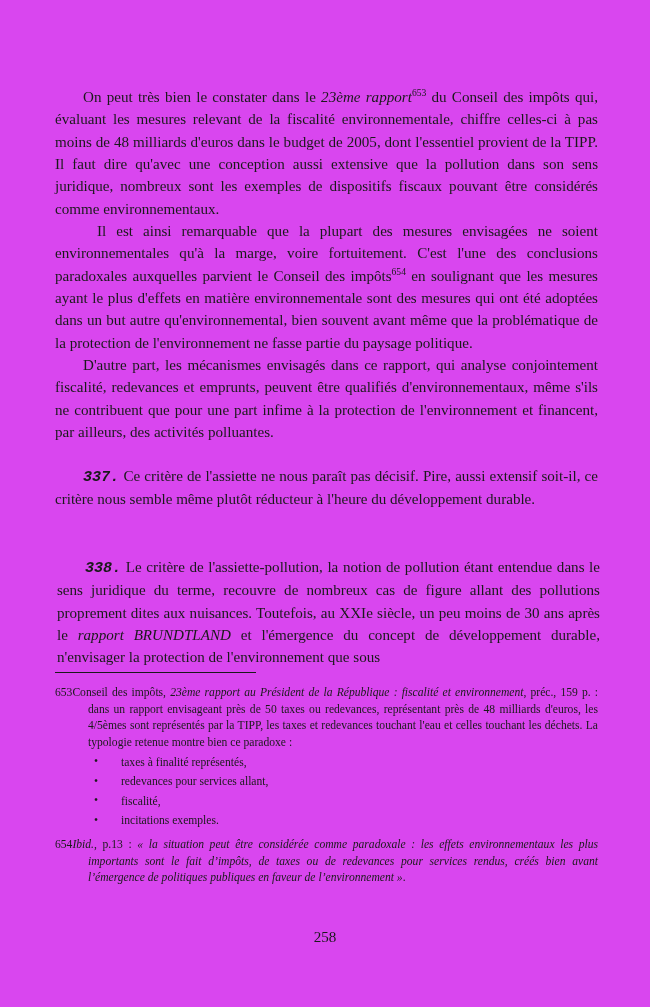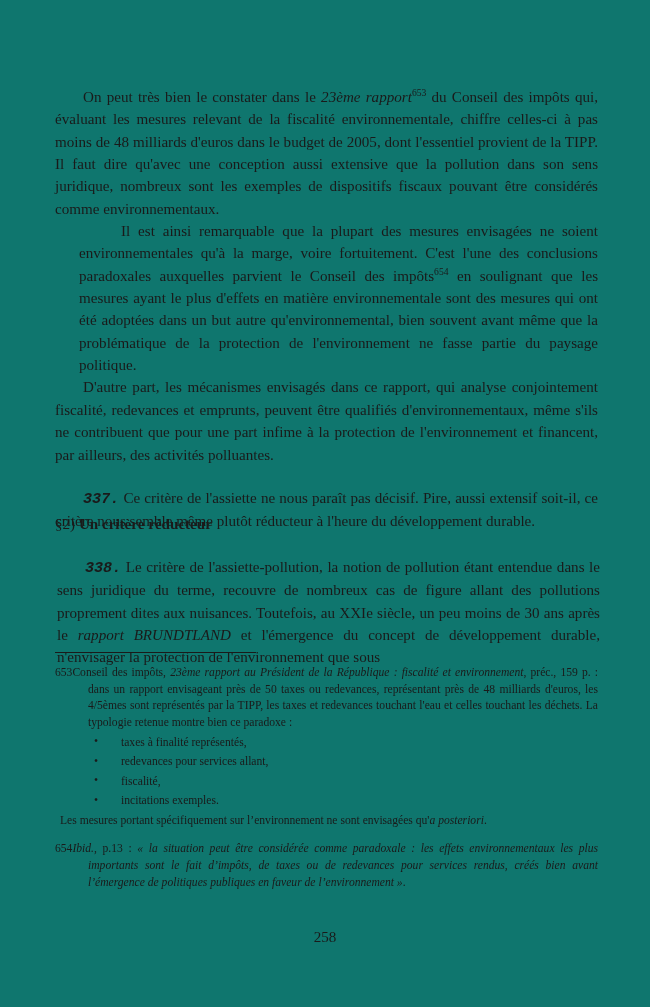--- a/index.html
+++ b/index.html
@@ -16,21 +16,21 @@
     color: #1a1a1a;
     overflow: hidden;
   }
 
   .page {
     position: absolute;
     left: 0;
     top: 0;
     width: 650px;
     height: 1007px;
-    background: #0f766e;
+    background: #d946ef;
   }
 
   
   .body-block {
     position: absolute;
     left: 55px;
     top: 86px;
     width: 543px;
   }
 
@@ -39,21 +39,20 @@
     text-align: justify;
     text-justify: inter-word;
     font-size: 15.1px;
     line-height: 22.35px;
     text-indent: 28px;
     hyphens: none;
   }
 
   p.para.indent-big {
     text-indent: 42px;
-    margin-left: 24px;
   }
 
   p.para.gap-before {
     margin-top: 21px;
   }
 
   .italic { font-style: italic; }
   .bold-italic { font-style: italic; font-weight: bold; font-family: Liberation Mono, monospace; }
 
   sup.fn {
@@ -86,21 +85,21 @@
     position: absolute;
     left: 57px;
     top: 556px;
     width: 543px;
   }
 
   
   .footnote-area {
     position: absolute;
     left: 55px;
-    top: 652px;
+    top: 672px;
     width: 543px;
   }
 
   .fn-rule {
     width: 201px;
     height: 0;
     border: 0;
     border-top: 1.1px solid #1a1a1a;
     margin: 0 0 12px 0;
   }
@@ -161,41 +160,36 @@
 
 <div class="page">
 
   <div class="body-block" id="body-block">
       <p class="para"><span>On peut très bien le constater dans le </span><span class="italic">23ème rapport</span><sup class="fn">653</sup><span> du Conseil des impôts qui, évaluant les mesures relevant de la fiscalité environnementale, chiffre celles-ci à pas moins de 48 milliards d'euros dans le budget de 2005, dont l'essentiel provient de la TIPP. Il faut dire qu'avec une conception aussi extensive que la pollution dans son sens juridique, nombreux sont les exemples de dispositifs fiscaux pouvant être considérés comme environnementaux.</span></p>
       <p class="para indent-big"><span>Il est ainsi remarquable que la plupart des mesures envisagées ne soient environnementales qu'à la marge, voire fortuitement. C'est l'une des conclusions paradoxales auxquelles parvient le Conseil des impôts</span><sup class="fn">654</sup><span> en soulignant que les mesures ayant le plus d'effets en matière environnementale sont des mesures qui ont été adoptées dans un but autre qu'environnemental, bien souvent avant même que la problématique de la protection de l'environnement ne fasse partie du paysage politique.</span></p>
       <p class="para"><span>D'autre part, les mécanismes envisagés dans ce rapport, qui analyse conjointement fiscalité, redevances et emprunts, peuvent être qualifiés d'environnementaux, même s'ils ne contribuent que pour une part infime à la protection de l'environnement et financent, par ailleurs, des activités polluantes.</span></p>
       <p class="para gap-before"><span class="bold-italic">337.</span><span> Ce critère de l'assiette ne nous paraît pas décisif. Pire, aussi extensif soit-il, ce critère nous semble même plutôt réducteur à l'heure du développement durable.</span></p>
     </div>
 
-  <div class="section-heading">
-    <span class="sec-num">§2)</span>
-    <span class="sec-title">Un critère réducteur</span>
-  </div>
 
   <div class="body-block-2" id="body-block-2">
       <p class="para"><span class="bold-italic">338.</span><span> Le critère de l'assiette-pollution, la notion de pollution étant entendue dans le sens juridique du terme, recouvre de nombreux cas de figure allant des pollutions proprement dites aux nuisances. Toutefois, au XXIe siècle, un peu moins de 30 ans après le </span><span class="italic">rapport BRUNDTLAND</span><span> et l'émergence du concept de développement durable, n'envisager la protection de l'environnement que sous</span></p>
     </div>
 
   <div class="footnote-area">
     <hr class="fn-rule">
     <div id="footnote-list">
         <div>
           <p class="footnote"><span class="fn-num">653</span><span>Conseil des impôts, </span><span class="italic">23ème rapport au Président de la République : fiscalité et environnement</span><span>, préc., 159 p. : dans un rapport envisageant près de 50 taxes ou redevances, représentant près de 48 milliards d'euros, les 4/5èmes sont représentés par la TIPP, les taxes et redevances touchant l'eau et celles touchant les déchets. La typologie retenue montre bien ce paradoxe :</span></p>
           <ul class="fn-list">
             <li><span class="bullet">•</span><span>taxes à finalité représentés,</span></li>
             <li><span class="bullet">•</span><span>redevances pour services allant,</span></li>
             <li><span class="bullet">•</span><span>fiscalité,</span></li>
             <li><span class="bullet">•</span><span>incitations exemples.</span></li>
           </ul>
-          <p class="fn-closing"><span>Les mesures portant spécifiquement sur l’environnement ne sont envisagées qu'</span><span class="italic">a posteriori</span><span>.</span></p>
         </div>
         <div style="margin-top: 6px;">
           <p class="footnote"><span class="fn-num">654</span><span class="italic">Ibid.</span><span>, p.13 : </span><span class="italic">« la situation peut être considérée comme paradoxale : les effets environnementaux les plus importants sont le fait d’impôts, de taxes ou de redevances pour services rendus, créés bien avant l’émergence de politiques publiques en faveur de l’environnement »</span><span>.</span></p>
         </div>
       </div>
   </div>
 
   <div class="page-number">258</div>
 
 </div>

